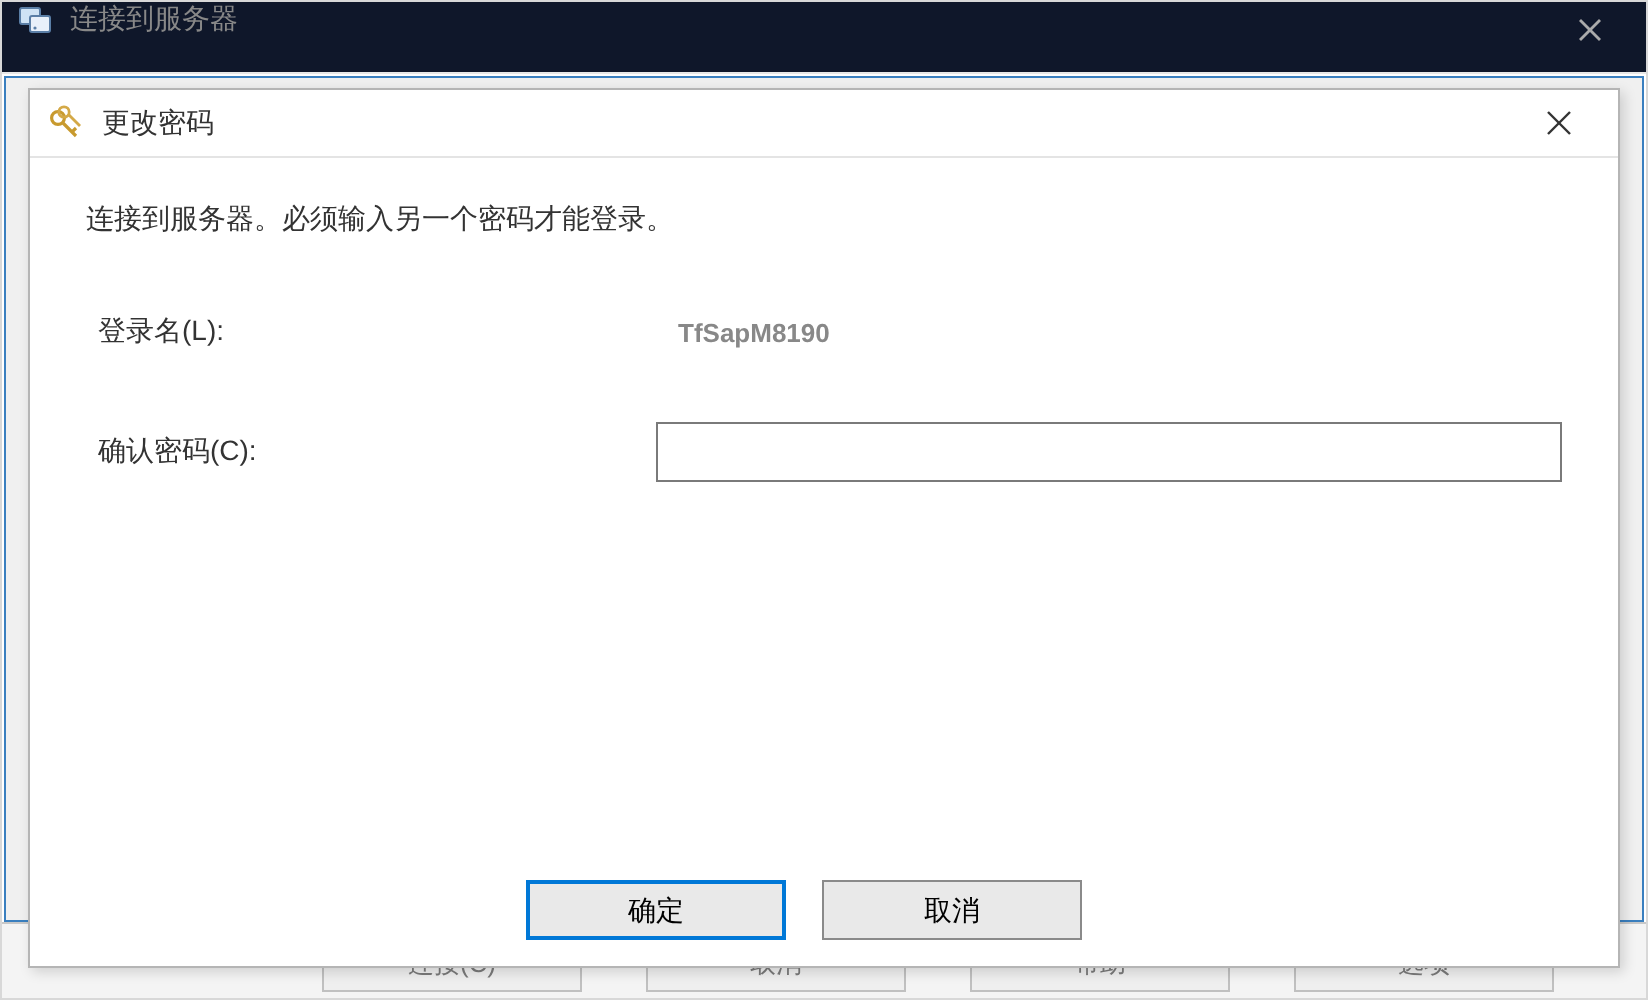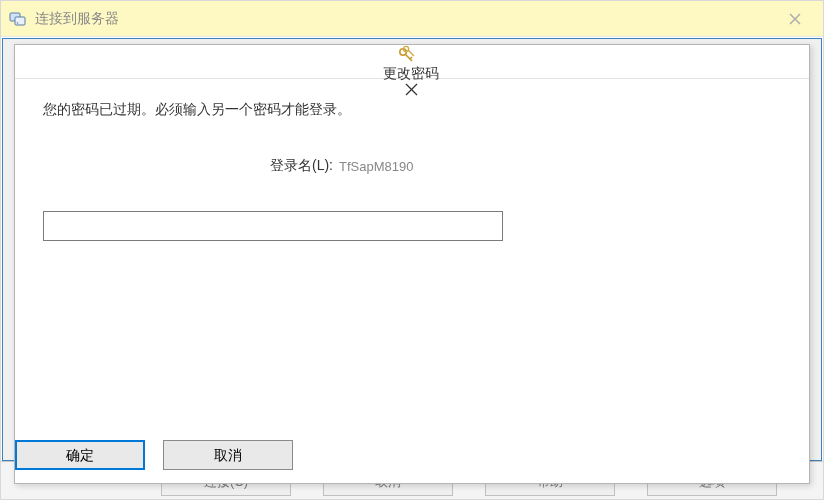--- a/index.html
+++ b/index.html
@@ -19,23 +19,23 @@
       left: 0;
       top: 0;
       width: 824px;
       height: 500px;
       background: #fff;
       border: 1px solid #d8d8d8;
     }
     .parent-titlebar {
       height: 36px;
       display: flex;
-      align-items: center;
+      align-items: flex-start;
       padding: 0 8px;
-      background: #fef9c3;
+      background: #0f172a;
       border-bottom: 1px solid #e8e8e8;
     }
     .parent-titlebar .icon {
       width: 18px; height: 18px;
       margin-right: 8px;
       display: flex; align-items: center; justify-content: center;
     }
     .parent-title { color: #888; font-size: 14px; flex: 1; }
     .parent-close {
       width: 40px; height: 28px;
@@ -82,21 +82,20 @@
       border: 1px solid #b5b5b5;
       box-shadow: 2px 2px 6px rgba(0,0,0,0.15);
     }
     .dlg-titlebar {
       height: 34px;
       display: flex;
       align-items: center;
       padding: 0 10px 0 8px;
       border-bottom: 1px solid #e4e4e4;
       background: #fff;
-      flex-direction: column;
     }
     .dlg-titlebar .icon {
       width: 20px; height: 20px; margin-right: 8px;
       display: flex; align-items: center; justify-content: center;
     }
     .dlg-title { color: #333; font-size: 14px; flex: 1; }
     .dlg-close {
       width: 40px; height: 26px;
       display: flex; align-items: center; justify-content: center;
       color: #444; cursor: pointer;
@@ -109,27 +108,27 @@
     .form-row {
       display: flex;
       align-items: center;
       margin-bottom: 36px;
     }
     .form-label {
       width: 290px;
       font-size: 14px;
       color: #333;
       padding-left: 6px;
-      text-align: right;
     }
     .ro-value {
       font-size: 13px;
       color: #888;
       font-family: Tahoma, sans-serif;
       padding-left: 6px;
+      font-weight: bold;
     }
     .text-input {
       width: 460px;
       height: 30px;
       border: 1px solid #7a7a7a;
       padding: 2px 6px;
       font-size: 13px;
       font-family: Tahoma, sans-serif;
       outline: none;
       background: #fff;
@@ -145,21 +144,21 @@
       animation: blink 1s step-end infinite;
     }
     @keyframes blink { 50% { opacity: 0; } }
 
     .dlg-footer {
       position: absolute;
       left: 0; right: 0; bottom: 0;
       height: 56px;
       display: flex;
       align-items: center;
-      justify-content: flex-start;
+      justify-content: center;
       padding-right: 20px;
       gap: 18px;
     }
     .btn {
       width: 130px;
       height: 30px;
       border: 1px solid #8a8a8a;
       background: #e9e9e9;
       font-size: 14px;
       text-align: center;
@@ -216,29 +215,30 @@
     <div class="dlg-title">更改密码</div>
     <div class="dlg-close">
       <svg width="13" height="13" viewBox="0 0 13 13">
         <line x1="1" y1="1" x2="12" y2="12" stroke="#333" stroke-width="1.2"></line>
         <line x1="12" y1="1" x2="1" y2="12" stroke="#333" stroke-width="1.2"></line>
       </svg>
     </div>
   </div>
 
   <div class="dlg-body">
-    <div class="dlg-msg">您的密码已过期。必须输入另一个密码才能登录。</div>
+    <div class="dlg-msg">连接到服务器。必须输入另一个密码才能登录。</div>
 
     <div class="form-row">
       <div class="form-label">登录名(L):</div>
       <div class="ro-value">TfSapM8190</div>
     </div>
 
 
     <div class="form-row">
+      <div class="form-label">确认密码(C):</div>
       <div class="text-input"></div>
     </div>
   </div>
 
   <div class="dlg-footer">
     <div class="btn primary">确定</div>
     <div class="btn">取消</div>
   </div>
 </div>
 

